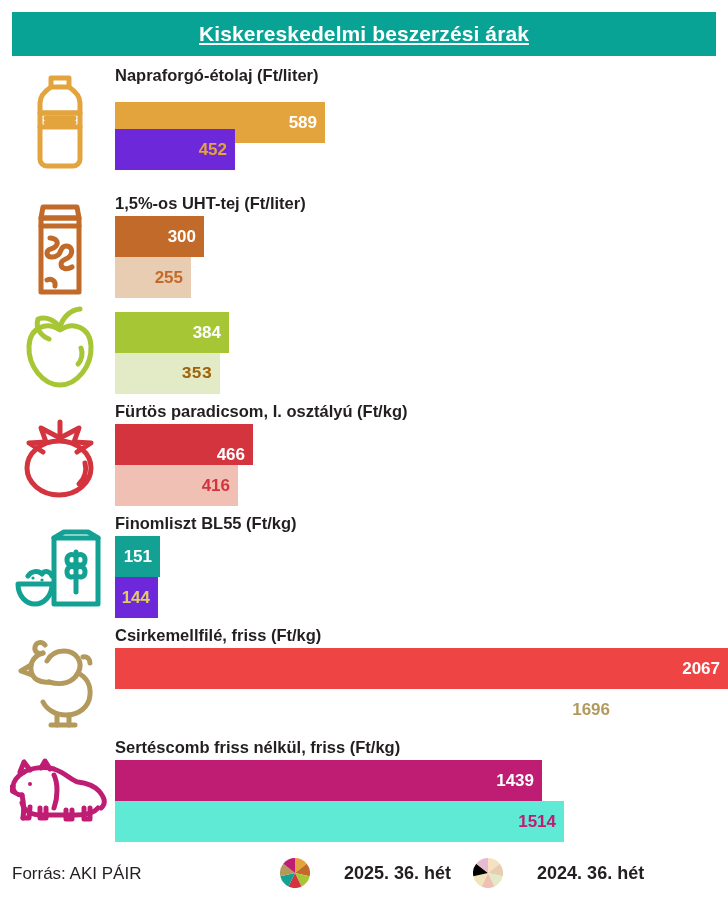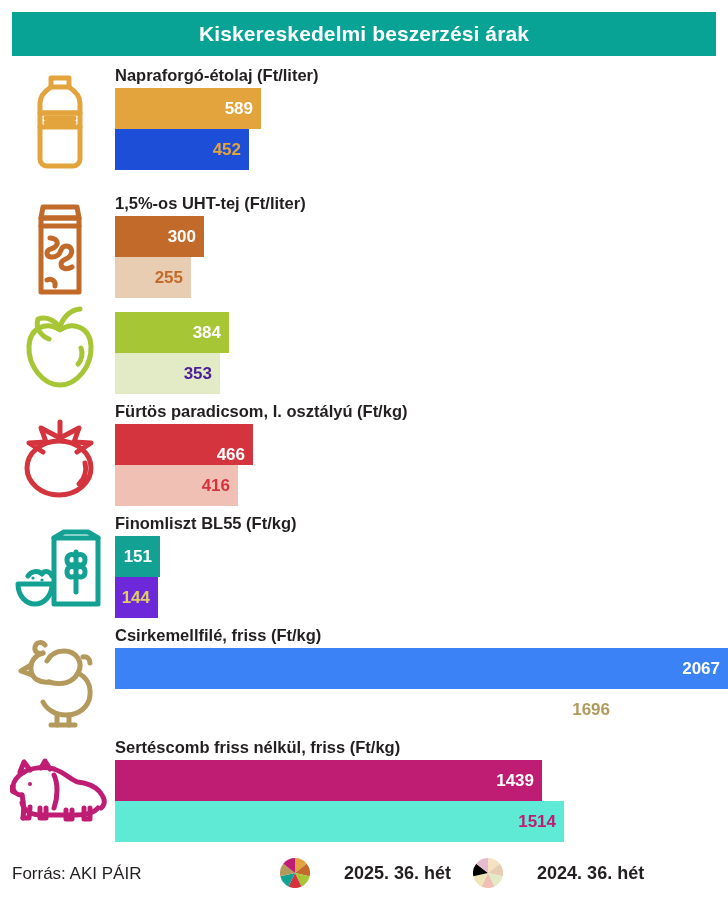--- a/index.html
+++ b/index.html
@@ -26,20 +26,21 @@
     display: flex;
     align-items: center;
     justify-content: center;
   }
   .header-title {
     color: #ffffff;
     font-size: 21px;
     font-weight: bold;
     letter-spacing: 0.1px;
     white-space: nowrap;
+    text-decoration: underline;
   }
 
   
   .chart {
     position: absolute;
     left: 0;
     top: 64px;
     width: 728px;
     height: 784px;
   }
@@ -160,24 +161,24 @@
         <svg width="74" height="96" viewBox="0 0 74 96" fill="none" stroke="#e3a33d" stroke-width="5" stroke-linejoin="round" stroke-linecap="round">
       <path d="M28 4h18v9h-18z"></path>
       <path d="M28 13c-6 4-11 9-11 16v10h40V29c0-7-5-12-11-16"></path>
       <rect x="17" y="39" width="40" height="14"></rect>
       <path d="M17 53v32a7 7 0 0 0 7 7h26a7 7 0 0 0 7-7V53"></path>
       <path d="M23 44h28M23 48.5h28"></path>
     </svg>
       </div>
       <div class="row-label">Napraforgó-étolaj (Ft/liter)</div>
       <div class="bars">
-        <div class="bar cur" style="width: 146px; background: rgb(227, 163, 61);">
+        <div class="bar cur" style="width: 210px; background: rgb(227, 163, 61); margin-top: 14px;">
           <span class="bar-value">589</span>
         </div>
-        <div class="bar prev" style="width: 134px; background: #1d4ed8;">
+        <div class="bar prev" style="width: 120px; background: #6d28d9;">
           <span class="bar-value" style="color: rgb(227, 163, 61);">452</span>
         </div>
       </div>
     </div>
     <div class="row" style="top: 128px;">
       <div class="icon-cell">
         <svg width="74" height="96" viewBox="0 0 74 96" fill="none" stroke="#c26a29" stroke-width="5" stroke-linejoin="round" stroke-linecap="round">
       <path d="M18 16h38v8H18z"></path>
       <path d="M20 5h34l2 11H18z"></path>
       <path d="M18 24v66h38V24"></path>
@@ -202,21 +203,21 @@
       <path d="M40 26c2-10 10-18 20-19"></path>
       <path d="M40 28C27 19 10 25 9 44c-1 20 14 39 31 39s32-19 31-39C70 25 53 19 40 28z"></path>
       <path d="M58 62c4-4 5-11 3-16"></path>
     </svg>
       </div>
       <div class="bars">
         <div class="bar cur" style="width: 114px; background: rgb(166, 198, 54);">
           <span class="bar-value">384</span>
         </div>
         <div class="bar prev" style="width: 105px; background: rgb(226, 235, 198);">
-          <span class="bar-value" style="color: #4c1d95;">353</span>
+          <span class="bar-value" style="color: #a16207; font-family: Liberation Mono, monospace;">353</span>
         </div>
       </div>
     </div>
     <div class="row" style="top: 336px;">
       <div class="icon-cell">
         <svg width="82" height="84" viewBox="0 0 82 84" fill="none" stroke="#d3343e" stroke-width="5" stroke-linejoin="round" stroke-linecap="round">
       <path d="M41 6v16"></path>
       <path d="M41 22 22 12l5 14-17 1 14 9"></path>
       <path d="M41 22l19-10-5 14 17 1-14 9"></path>
       <ellipse cx="40" cy="52" rx="32" ry="27"></ellipse>
@@ -265,21 +266,21 @@
       <path d="M14 30 4 36l11 4"></path>
       <path d="M32 47c14 4 24 0 29-9 6-11-2-22-14-22-8 0-14 4-17 10"></path>
       <path d="M61 38c8 4 13 12 12 22-1 12-11 20-24 20-10 0-19-5-23-13"></path>
       <path d="M40 80v10M52 80v10"></path>
       <path d="M34 90h12M46 90h12"></path>
       <path d="M66 22c4-1 7 2 7 6"></path>
     </svg>
       </div>
       <div class="row-label">Csirkemellfilé, friss (Ft/kg)</div>
       <div class="bars">
-        <div class="bar cur" style="width: 613px; background: #3b82f6;">
+        <div class="bar cur" style="width: 613px; background: #ef4444;">
           <span class="bar-value">2067</span>
         </div>
         <div class="bar prev" style="width: 503px;">
           <span class="bar-value" style="color: rgb(179, 154, 92);">1696</span>
         </div>
       </div>
     </div>
     <div class="row" style="top: 672px;">
       <div class="icon-cell">
         <svg width="100" height="72" viewBox="0 0 100 72" fill="none" stroke="#bf1c74" stroke-width="5" stroke-linejoin="round" stroke-linecap="round">

